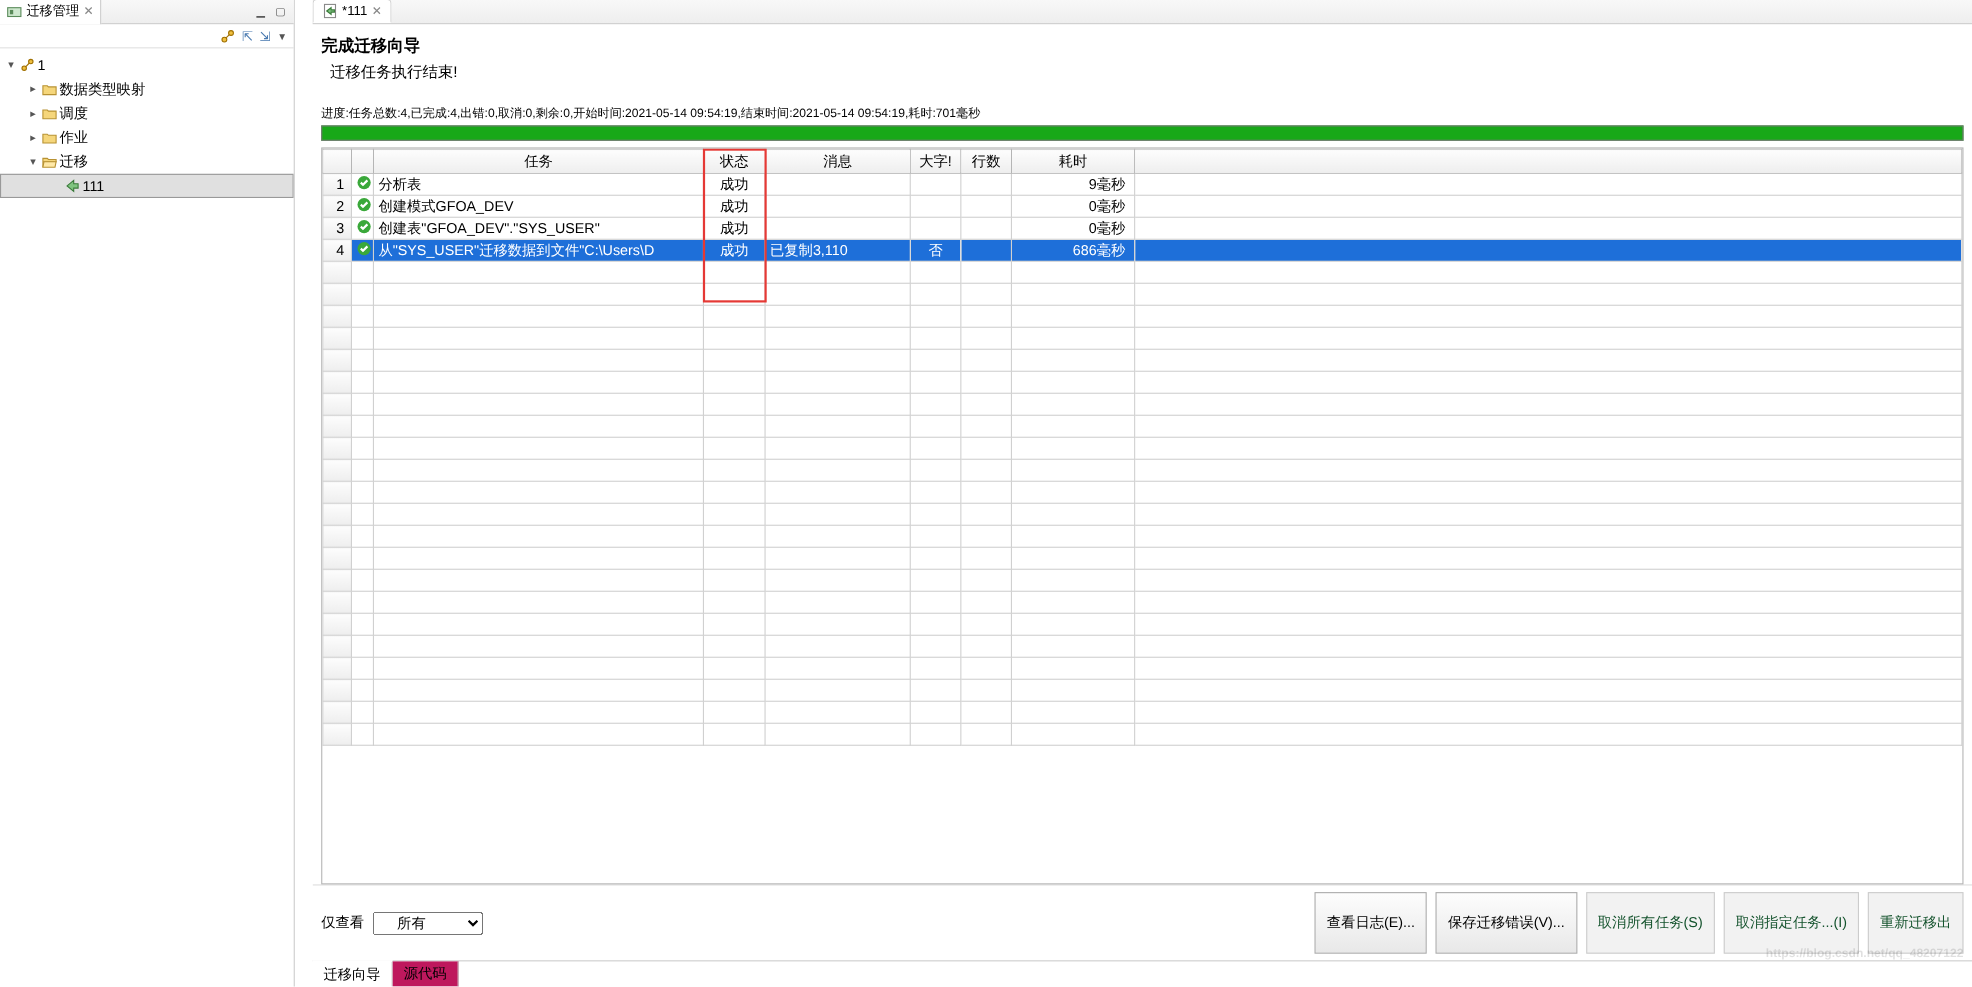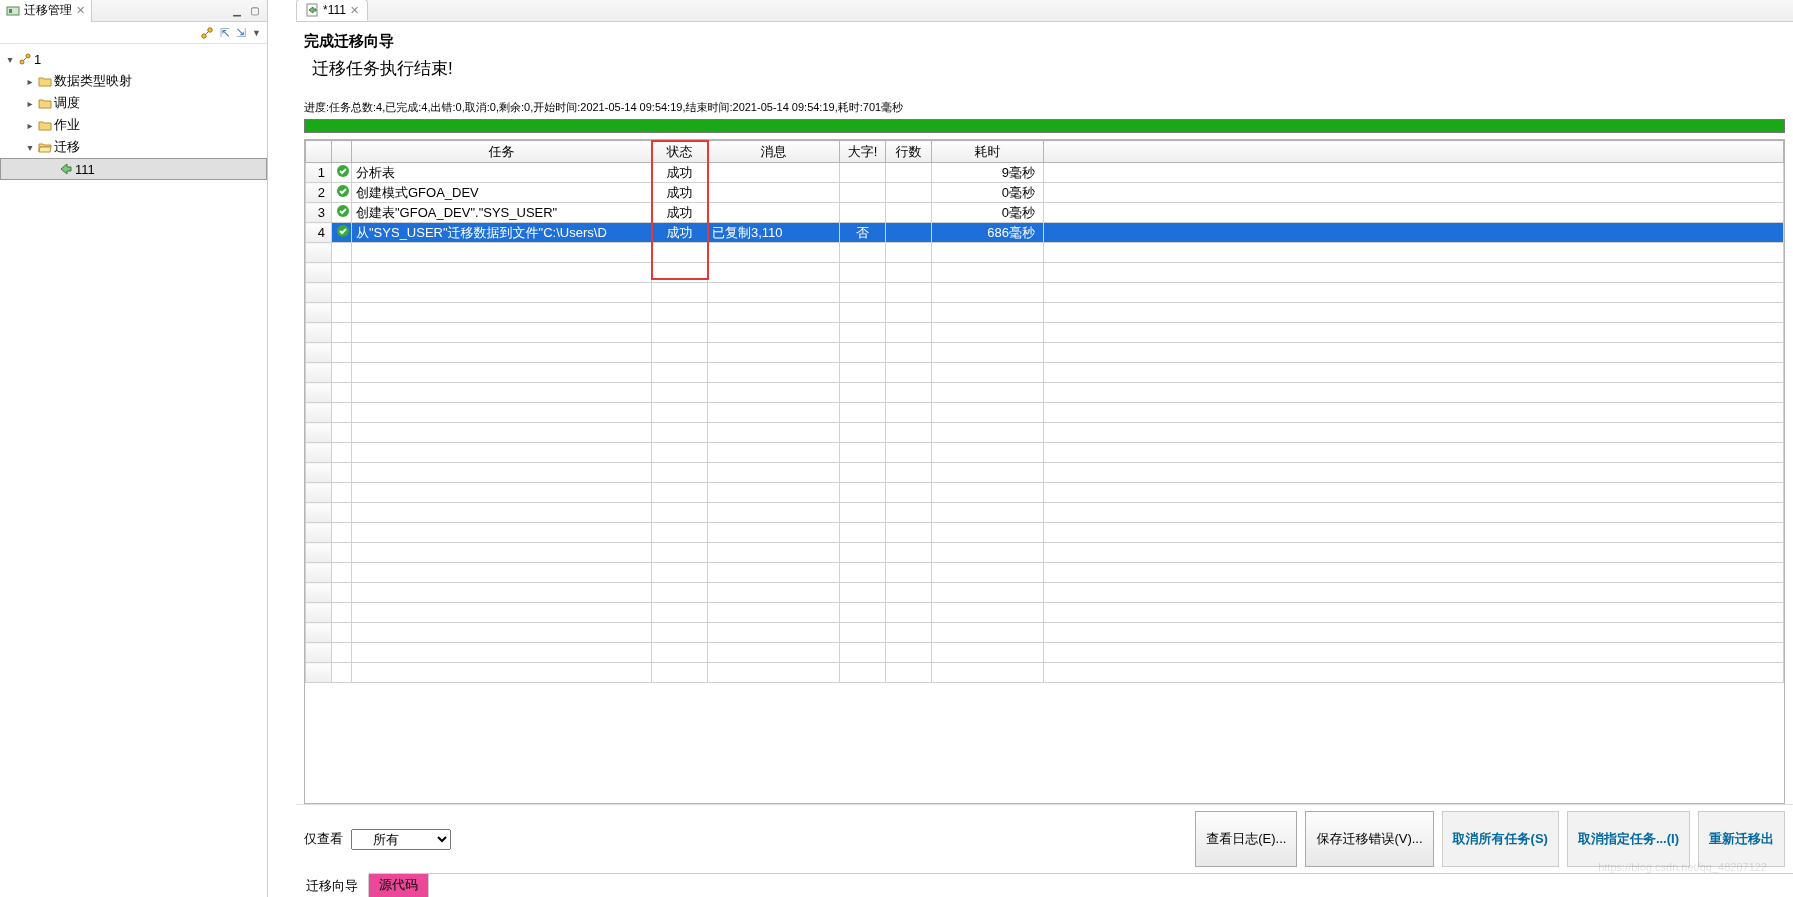--- a/index.html
+++ b/index.html
@@ -13,47 +13,47 @@
 .left-tab-controls div { width: 16px; height: 14px; font-size: 10px; display:flex; align-items:center; justify-content:center; color:#555; cursor:pointer; }
 .left-toolbar { height: 22px; border-bottom: 1px solid #e0e0e0; display: flex; justify-content: flex-end; align-items:center; padding-right:6px; gap:6px; }
 .left-toolbar span { font-size:12px; color:#777; cursor:pointer; }
 .tree { flex:1; overflow:auto; font-size:13px; padding:4px 0; }
 .tree-node { display:flex; align-items:center; height:22px; padding-left:4px; gap:2px; cursor:pointer; }
 .tree-node.lvl1 { padding-left: 4px; }
 .tree-node.lvl2 { padding-left: 24px; }
 .tree-node.lvl3 { padding-left: 44px; }
 .tree-node.selected { background:#e0e0e0; border:1px solid #999; height:22px; }
 .expander { width:12px; text-align:center; color:#555; font-size:10px; }
-.right-panel { flex:1; display:flex; flex-direction:column; overflow:hidden;margin-left:12px; }
+.right-panel { flex:1; display:flex; flex-direction:column; overflow:hidden; }
 .editor-tab-bar { height:22px; border-bottom:1px solid #ccc; display:flex; align-items:flex-end; background:linear-gradient(#f8f8f8,#eee); }
 .editor-tab { display:flex; align-items:center; gap:4px; padding:0 8px; height:22px; background:#fff; border:1px solid #ccc; border-bottom:1px solid #fff; border-radius:4px 4px 0 0; font-size:12px; }
 .editor-body { flex:1; display:flex; flex-direction:column; overflow:hidden; }
 .wizard-title { font-size:15px; font-weight:bold; padding:10px 8px 6px 8px; }
-.wizard-sub { font-size:17px; padding:0 12px 16px 16px; }
+.wizard-sub { font-size:14px; padding:0 12px 16px 16px; }
 .progress-text { font-size:11px; padding:4px 8px 4px 8px; }
 .progress-bar { height:14px; background:#18a818; margin:0 8px 6px 8px; border:1px solid #777; }
 .grid-wrap { flex:1; overflow:auto; margin:0 8px; position:relative; border:1px solid #b5b5b5; }
 table { border-collapse:collapse; width:100%; font-size:13px; table-layout:fixed; }
 thead th { background:linear-gradient(#fdfdfd,#eee); border:1px solid #b5b5b5; font-weight:normal; height:22px; text-align:center; position:sticky; top:0; }
 tbody td { border:1px solid #d0d0d0; height:20px; padding:0 4px; white-space:nowrap; overflow:hidden; text-overflow:clip; }
 tbody tr.selected td { background:#1e6fd9; color:#fff; }
 .rownum-cell { background:linear-gradient(#fdfdfd,#eee) !important; text-align:right; padding-right:6px; color:#000; }
 tbody tr.selected .rownum-cell { color:#000; }
 .status-icon { width:14px; display:inline-flex; align-items:center; justify-content:center; }
 .red-box { position:absolute; border:2px solid #e53935; pointer-events:none; }
 .bottom-bar { display:flex; align-items:center; gap:8px; padding:6px 8px; border-top:1px solid #ddd; font-size:13px; }
 .bottom-bar select { font-size:13px; padding:1px 17px; width:100px; }
 .bottom-bar .spacer { flex:1; }
 .btn { font-size:13px; padding:18px 10px; background:linear-gradient(#fdfdfd,#e8e8e8); border:1px solid #aaa; cursor:pointer; }
-.btn.disabled { color:#0369a1; border-color:#ccc; background:#f2f2f2; cursor:default;font-weight:bold; }
+.btn.disabled { color:#14532d; border-color:#ccc; background:#f2f2f2; cursor:default; }
 .bottom-tabs { display:flex; border-top:1px solid #ccc; font-size:13px; }
-.bottom-tab { padding:2px 10px; border-right:1px solid #ccc; background:#ec4899; cursor:pointer; }
+.bottom-tab { padding:2px 10px; border-right:1px solid #ccc; background:#be185d; cursor:pointer; }
 .bottom-tab.active { background:#fff; border-top:2px solid #fff; margin-top:-1px; }
 svg { display:block; }
-.watermark { position:absolute; right:26px; bottom:24px; font-size:11px; color:rgba(0,0,0,0.12); pointer-events:none; }
+.watermark { position:absolute; right:8px; bottom:24px; font-size:11px; color:rgba(0,0,0,0.12); pointer-events:none;font-weight:bold; }
 </style>
 </head>
 <body>
 
 <div class="app">
 
   <div class="left-panel">
     <div class="left-tab-bar">
       <div class="left-tab">
         <span>

